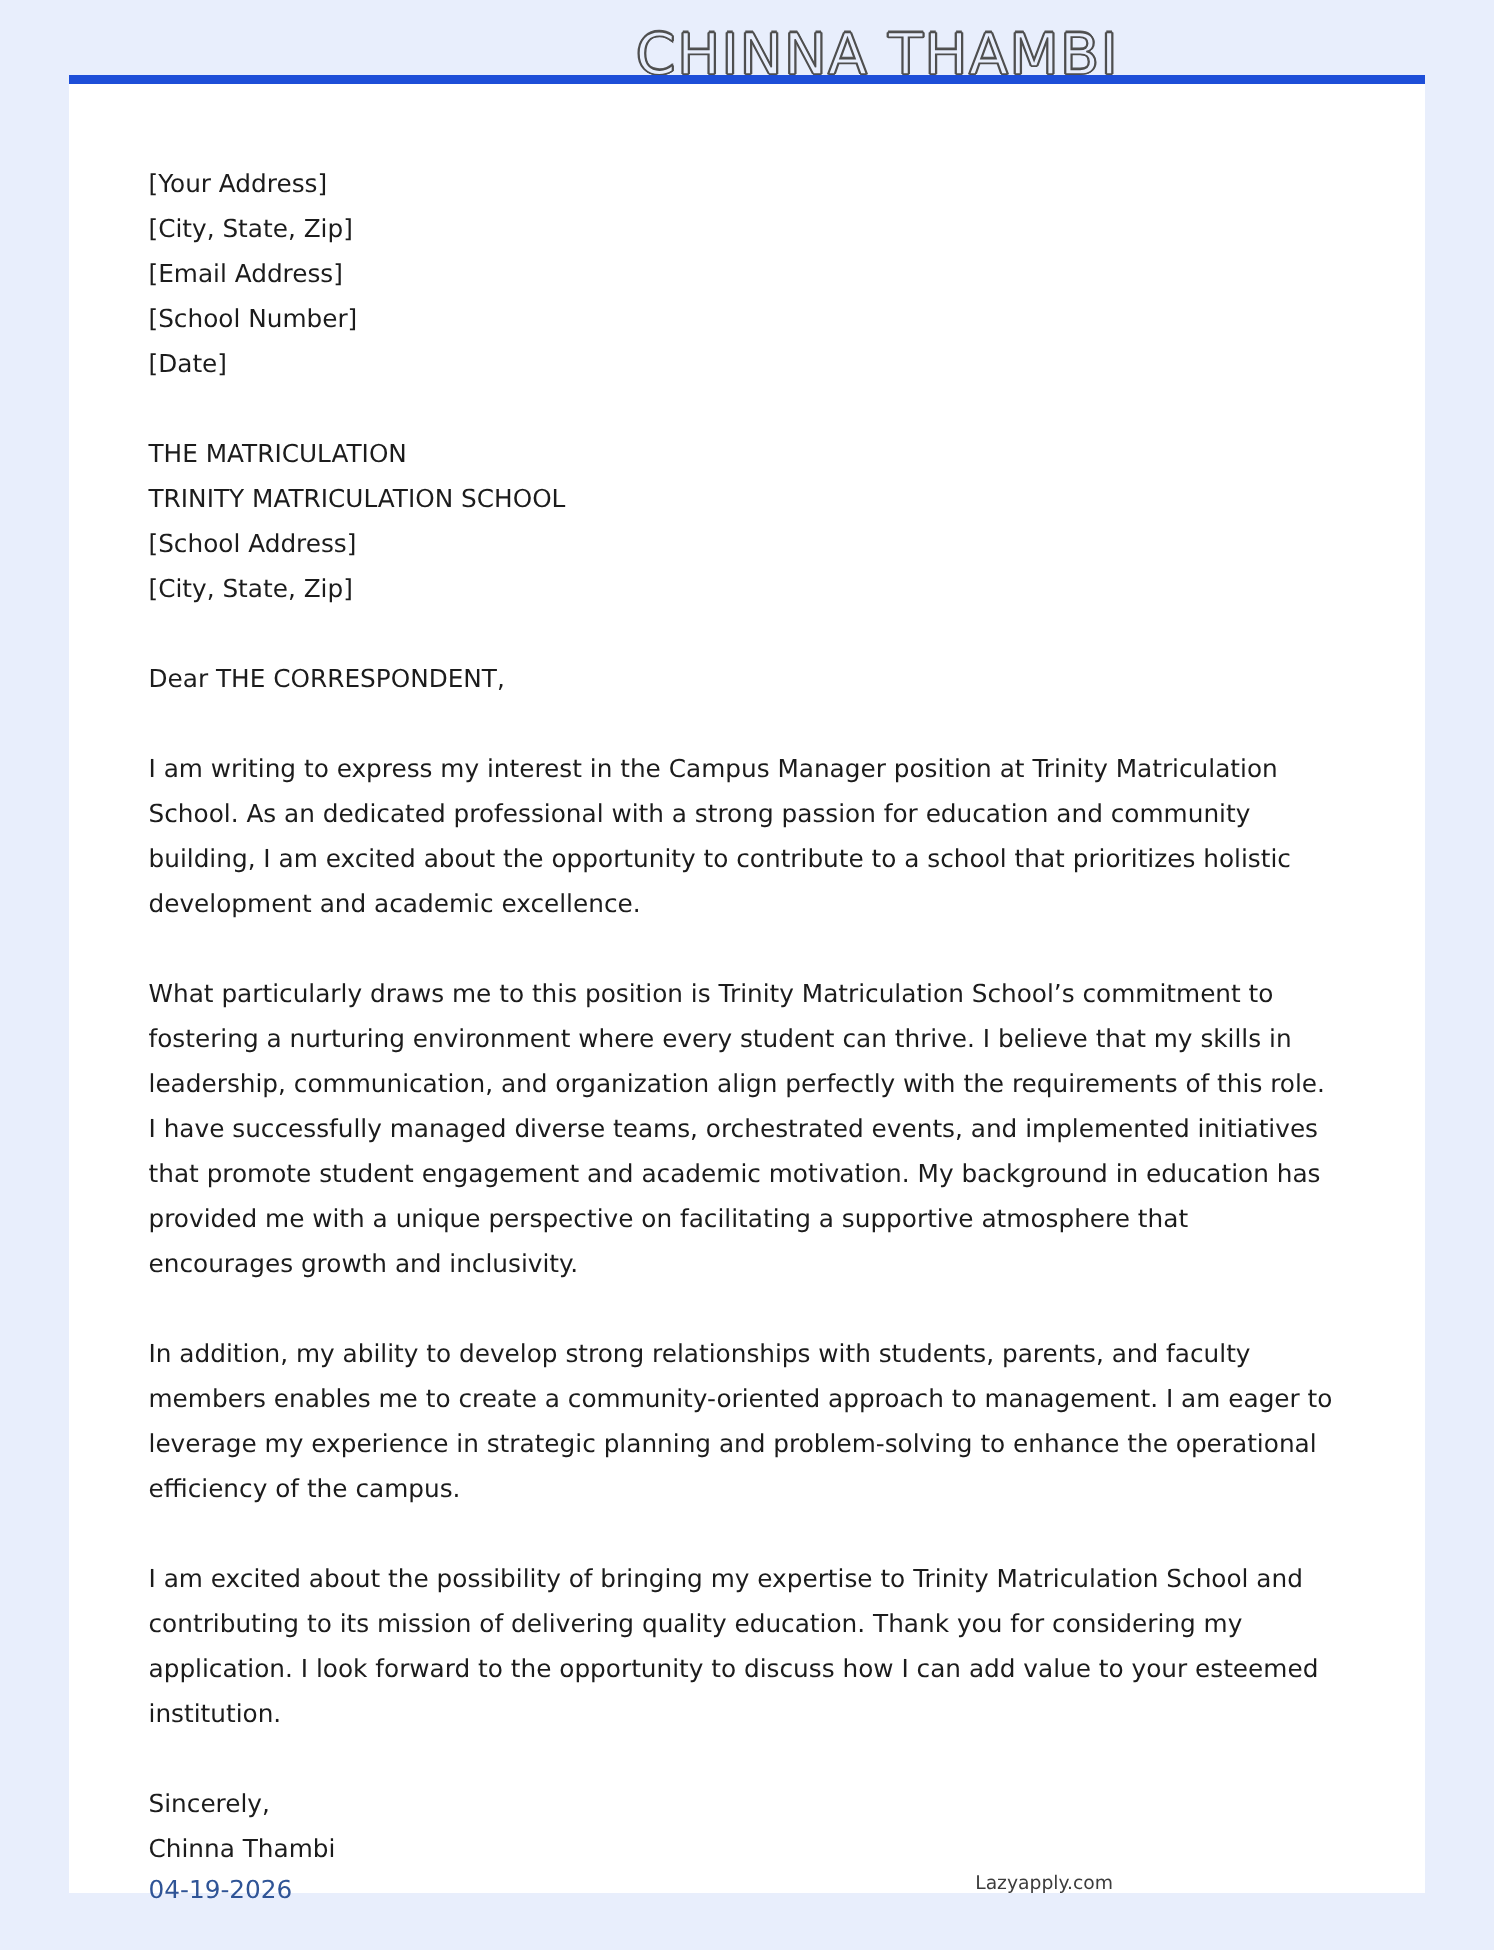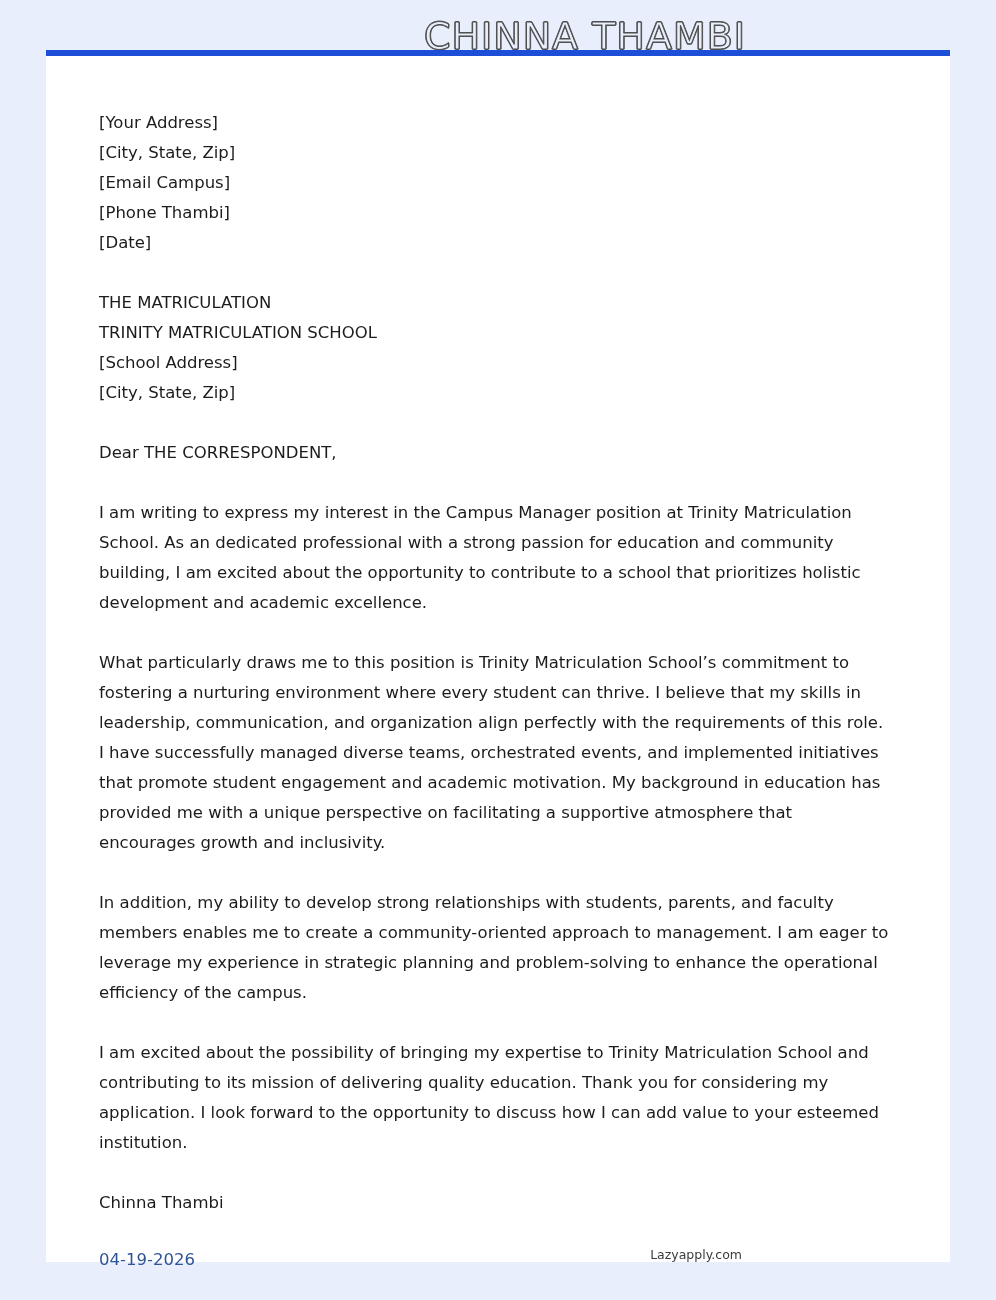--- a/index.html
+++ b/index.html
@@ -103,42 +103,43 @@
 <div class="page">
 
   <div class="header-name">CHINNA THAMBI</div>
 
   <div class="sheet">
     <div class="letter-body">
 
       <div class="block">
         <div class="line">[Your Address]</div>
         <div class="line">[City, State, Zip]</div>
-        <div class="line">[Email Campus]</div>
-        <div class="line">[Phone Thambi]</div>
+        <div class="line">[Email Address]</div>
+        <div class="line">[School Number]</div>
         <div class="line">[Date]</div>
       </div>
 
       <div class="block">
         <div class="line">THE MATRICULATION</div>
         <div class="line">TRINITY MATRICULATION SCHOOL</div>
         <div class="line">[School Address]</div>
         <div class="line">[City, State, Zip]</div>
       </div>
 
       <div class="block">
         <div class="line">Dear THE CORRESPONDENT,</div>
       </div>
 
       <p class="para">I am writing to express my interest in the Campus Manager position at Trinity Matriculation School. As an dedicated professional with a strong passion for education and community building, I am excited about the opportunity to contribute to a school that prioritizes holistic development and academic excellence.</p>
       <p class="para">What particularly draws me to this position is Trinity Matriculation School’s commitment to fostering a nurturing environment where every student can thrive. I believe that my skills in leadership, communication, and organization align perfectly with the requirements of this role. I have successfully managed diverse teams, orchestrated events, and implemented initiatives that promote student engagement and academic motivation. My background in education has provided me with a unique perspective on facilitating a supportive atmosphere that encourages growth and inclusivity.</p>
       <p class="para">In addition, my ability to develop strong relationships with students, parents, and faculty members enables me to create a community-oriented approach to management. I am eager to leverage my experience in strategic planning and problem-solving to enhance the operational efficiency of the campus.</p>
       <p class="para">I am excited about the possibility of bringing my expertise to Trinity Matriculation School and contributing to its mission of delivering quality education. Thank you for considering my application. I look forward to the opportunity to discuss how I can add value to your esteemed institution.</p>
 
       <div class="block tight">
+        <div class="line">Sincerely,</div>
         <div class="line">Chinna Thambi</div>
       </div>
 
     </div>
   </div>
 
   <div class="footer-date">04-19-2026</div>
 
   <div class="footer-brand">Lazyapply.com</div>
 

